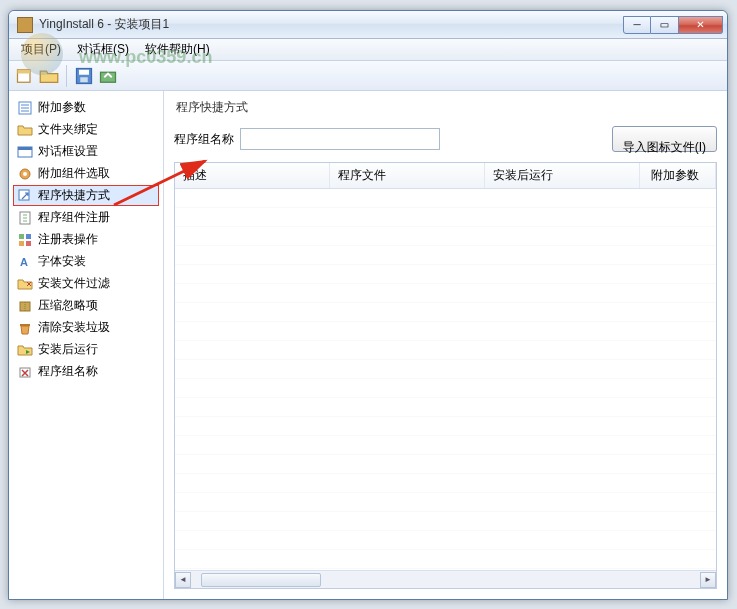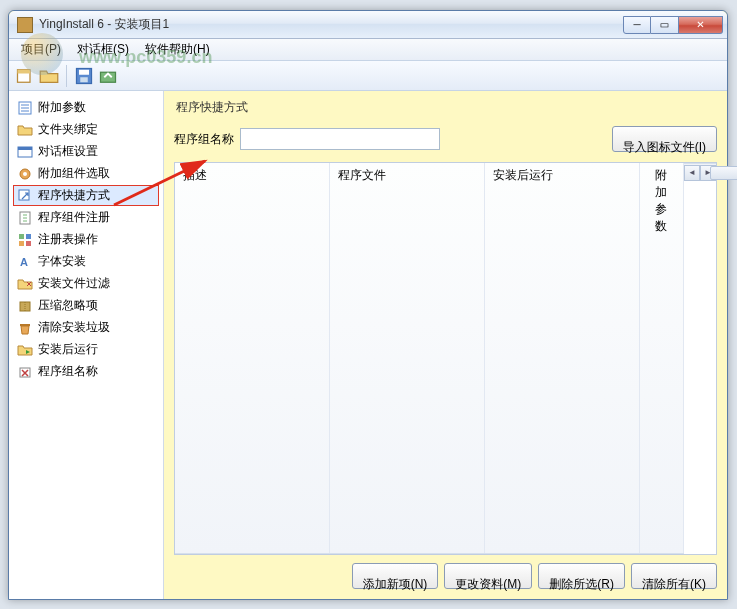--- a/index.html
+++ b/index.html
@@ -1,18 +1,18 @@
 <!DOCTYPE html>
 <html><head>
   <meta charset="utf-8">
   <style>
     * { box-sizing: border-box; margin: 0; padding: 0; }
     body { font-family: "Microsoft YaHei", "SimSun", Tahoma, sans-serif; font-size: 12px; background: #dde4ec; width: 737px; height: 609px; overflow: hidden; position: relative; }
     
-    .window { position: absolute; left: 8px; top: 10px; width: 720px; height: 590px; background: #fef9c3; border: 1px solid #5a7ca8; border-radius: 6px 6px 0 0; box-shadow: 0 0 8px rgba(0,0,0,0.3); }
+    .window { position: absolute; left: 8px; top: 10px; width: 720px; height: 590px; background: #ffffff; border: 1px solid #5a7ca8; border-radius: 6px 6px 0 0; box-shadow: 0 0 8px rgba(0,0,0,0.3); }
     
     .titlebar { height: 28px; background: linear-gradient(#f8fbff, #e1eaf6 45%, #d5e2f2 50%, #e7f0fb); border-radius: 6px 6px 0 0; display: flex; align-items: center; padding: 0 4px 0 8px; border-bottom: 1px solid #aab9d0; }
     .titlebar-icon { width: 16px; height: 16px; background: #c89a4a; border: 1px solid #8a6a2e; margin-right: 6px; }
     .titlebar-text { flex: 1; color: #333; }
     .win-controls { display: flex; gap: 0; }
     .win-btn { width: 28px; height: 18px; border: 1px solid #6a86b5; background: linear-gradient(#f4f8ff,#d6e3f5); display: flex; align-items: center; justify-content: center; font-size: 10px; cursor: pointer; }
     .win-btn.min { border-radius: 0 0 0 3px; }
     .win-btn.max { border-left: none; }
     .win-btn.close { width: 44px; border-radius: 0 0 3px 0; border-left: none; background: linear-gradient(#e9a29a,#d66b5c 45%,#c94a3b 55%,#d97a6e); color: #fff; }
     
@@ -37,21 +37,21 @@
     
     .main { flex: 1; display: flex; flex-direction: column; padding: 8px 10px 10px 10px; position: relative; }
     .main-title { font-size: 12px; color: #333; margin-bottom: 10px; padding-left: 2px; }
     
     .form-row { display: flex; align-items: center; margin-bottom: 10px; }
     .form-label { width: 66px; }
     .text-input { width: 200px; height: 22px; border: 1px solid #abc; padding: 2px 4px; font-size: 12px; }
     .import-btn { margin-left: auto; }
     .btn { height: 24px; padding: 12px 10px; background: linear-gradient(#fefefe,#e9e9e9); border: 1px solid #8a9bb5; border-radius: 3px; cursor: pointer; font-size: 12px; font-family: inherit; white-space: nowrap; }
     
-    .table-wrap { flex: 1; border: 1px solid #c0cde0; background: #fff; display: flex; flex-direction: row; min-height: 0; }
+    .table-wrap { flex: 1; border: 1px solid #c0cde0; background: #fff; display: flex; flex-direction: column; min-height: 0; }
     .table-header { display: flex; background: linear-gradient(#fdfefe,#f1f4f9); border-bottom: 1px solid #d6e0ed; }
     .th { padding: 4px 8px; border-right: 1px solid #e2e8f2; font-weight: normal; }
     .th-desc { width: 155px; }
     .th-file { width: 155px; }
     .th-loc { width: 155px; }
     .th-arg { flex: 1; text-align: right; padding-right: 16px; }
     .table-body { flex: 1; overflow: auto; background: repeating-linear-gradient(#fff 0, #fff 18px, #f7f9fc 18px, #f7f9fc 19px); }
     .hscroll { height: 18px; background: #f0f3f8; border-top: 1px solid #d6e0ed; display: flex; align-items: center; }
     .hscroll-track { flex: 1; height: 16px; position: relative; background: #eef2f8; }
     .hscroll-thumb { position: absolute; left: 10px; top: 1px; width: 120px; height: 14px; background: linear-gradient(#f6f8fc,#dde5ef); border: 1px solid #b5c4da; border-radius: 2px; }
@@ -248,26 +248,20 @@
         <div class="table-body"></div>
         <div class="hscroll">
           <div class="hscroll-btn">◄</div>
           <div class="hscroll-track">
             <div class="hscroll-thumb"></div>
           </div>
           <div class="hscroll-btn">►</div>
         </div>
       </div>
 
-      <div class="bottom-buttons">
-        <button class="btn">添加新项(N)</button>
-        <button class="btn">更改资料(M)</button>
-        <button class="btn">删除所选(R)</button>
-        <button class="btn">清除所有(K)</button>
-      </div>
     </div>
   </div>
 
   <svg class="arrow" width="110" height="60">
     <defs>
         <marker id="ah" markerWidth="10" markerHeight="10" refX="8" refY="3" orient="auto">
           <path d="M0,0 L0,6 L9,3 z" fill="#e02a1a"></path>
         </marker>
       </defs>
     <line x1="5" y1="50" x2="96" y2="6" stroke="#e02a1a" stroke-width="3" marker-end="url(#ah)"></line>

